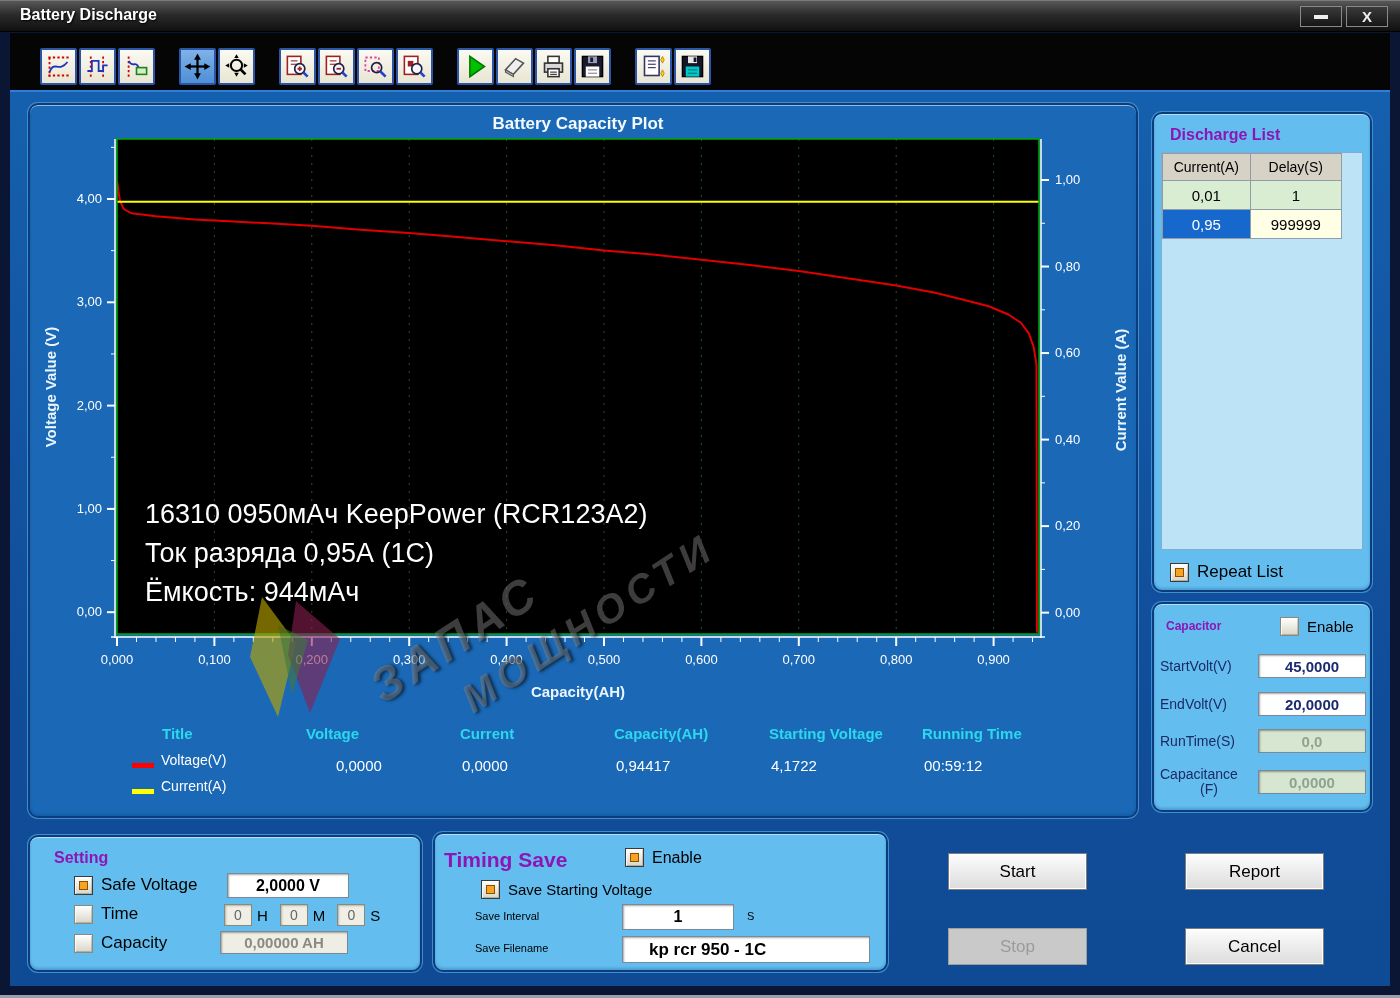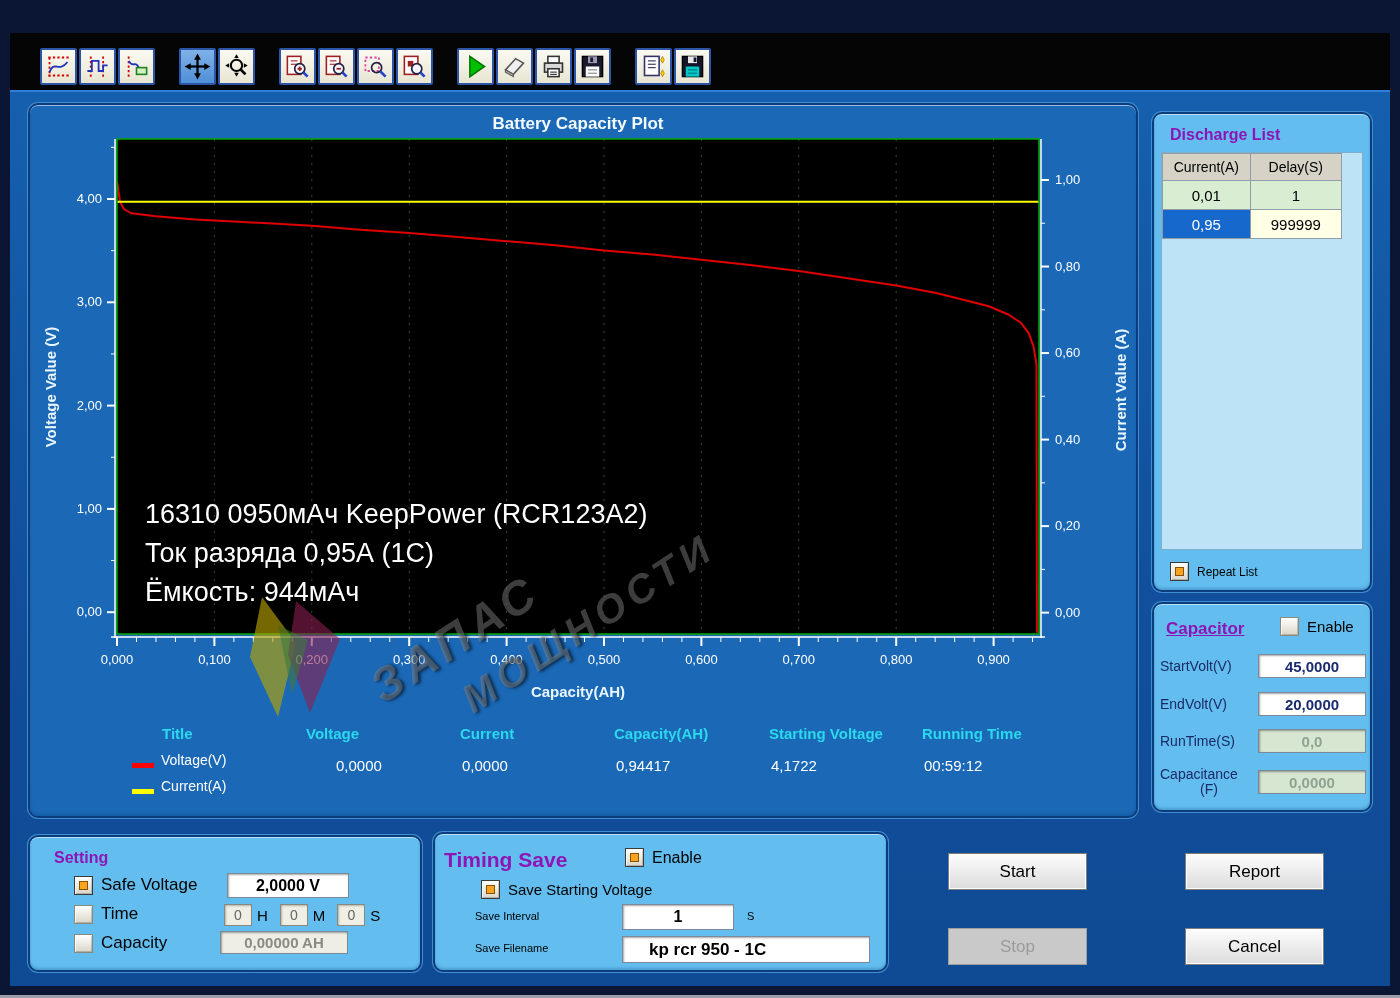--- a/index.html
+++ b/index.html
@@ -52,30 +52,30 @@
   
   .discharge-panel{left:1142px;top:20px;width:220px;height:480px;}
   .dl-title{position:absolute;left:16px;top:12px;font-size:16px;}
   .dl-area{position:absolute;left:7px;top:38px;width:202px;height:398px;background:#BCE4F6;border:1px solid #7FAECF;}
   .dl-table{border-collapse:collapse;width:180px;margin:0;font-size:15px;}
   .dl-table td{border:1px solid #8F9DA8;text-align:center;height:29px;padding:0;}
   .dl-table .hd td{background:#D6D2C6;color:#000;font-size:14px;height:27px;}
   .dl-table .r1 td{background:#D9EDD3;color:#000;}
   .dl-table .r2 .c1{background:#1668CC;color:#FFF;}
   .dl-table .r2 .c2{background:#FFFFE6;color:#000;}
-  .repeat-row{position:absolute;left:16px;top:448px;display:flex;align-items:center;color:#000;font-size:12px;}
+  .repeat-row{position:absolute;left:16px;top:448px;display:flex;align-items:center;color:#000;font-size:17px;}
   
   .cb{width:19px;height:19px;background:linear-gradient(#FFFFFF,#D9D6C8);border:1px solid #8A8A7A;position:relative;
     box-shadow:inset 1px 1px 0 rgba(255,255,255,.7), inset -1px -1px 0 rgba(0,0,0,.18);flex:none;}
   .cb.checked{border:1px solid #3A3A3A;}
   .cb.checked::after{content:"";position:absolute;inset:4px;background:#F7A520;border:1px solid #8A5200;}
   .cb-label{margin-left:8px;}
   
   .capacitor-panel{left:1142px;top:510px;width:220px;height:210px;}
-  .cap-title{position:absolute;left:12px;top:15px;font-size:17px;text-decoration:underline;}
+  .cap-title{position:absolute;left:12px;top:15px;font-size:12px;}
   .cap-enable{position:absolute;left:126px;top:13px;display:flex;align-items:center;color:#000;font-size:15px;}
   .cap-row{position:absolute;left:6px;width:208px;height:24px;display:flex;align-items:center;}
   .cap-row .lbl{width:98px;color:#1A2A66;font-size:14px;line-height:15px;text-align:left;}
   .field{background:#FFF;border:1px solid #7A8A9A;box-shadow:inset 1px 1px 2px rgba(0,0,0,.35);
     display:flex;align-items:center;justify-content:center;font-weight:bold;color:#1A2A70;}
   .cap-row .field{width:108px;height:24px;font-size:15px;}
   .field.dis{background:#D7E6D0;color:#8FA392;}
   
   .setting-panel{left:18px;top:743px;width:394px;height:137px;}
   .set-title{position:absolute;left:24px;top:12px;font-size:16px;}
@@ -96,20 +96,29 @@
   
   .pbtn{position:absolute;width:139px;height:37px;background:linear-gradient(#FDFDFD,#DCDCDC);border:1px solid #7E7E7E;
     box-shadow:0 0 0 1px #FFF inset;display:flex;align-items:center;justify-content:center;font-size:17px;color:#000;}
   .pbtn.disabled{background:#C9C9C9;color:#9B9B9B;border-color:#9E9E9E;box-shadow:none;}
 </style>
 </head>
 <body>
 
 <div class="window">
 
+  <div class="titlebar">
+    <span class="title">Battery Discharge</span>
+    <div class="win-btn min">
+        <span class="glyph-min"></span>
+      </div>
+    <div class="win-btn close">
+        <span class="glyph-x">X</span>
+      </div>
+  </div>
 
   <div class="frame">
 
     <div class="toolbar">
       <div class="tbtn">
           <svg viewBox="0 0 24 24">
             <line x1="3" y1="4" x2="21" y2="4" stroke="#D00000" stroke-width="1.6" stroke-dasharray="2 2"></line>
             <line x1="4" y1="4" x2="4" y2="21" stroke="#D00000" stroke-width="1.6" stroke-dasharray="2 2"></line>
             <line x1="3" y1="20" x2="21" y2="20" stroke="#D00000" stroke-width="1.6" stroke-dasharray="2 2"></line>
             <path d="M4 17 C8 6 12 18 20 8" stroke="#2233BB" stroke-width="1.6" fill="none"></path>

